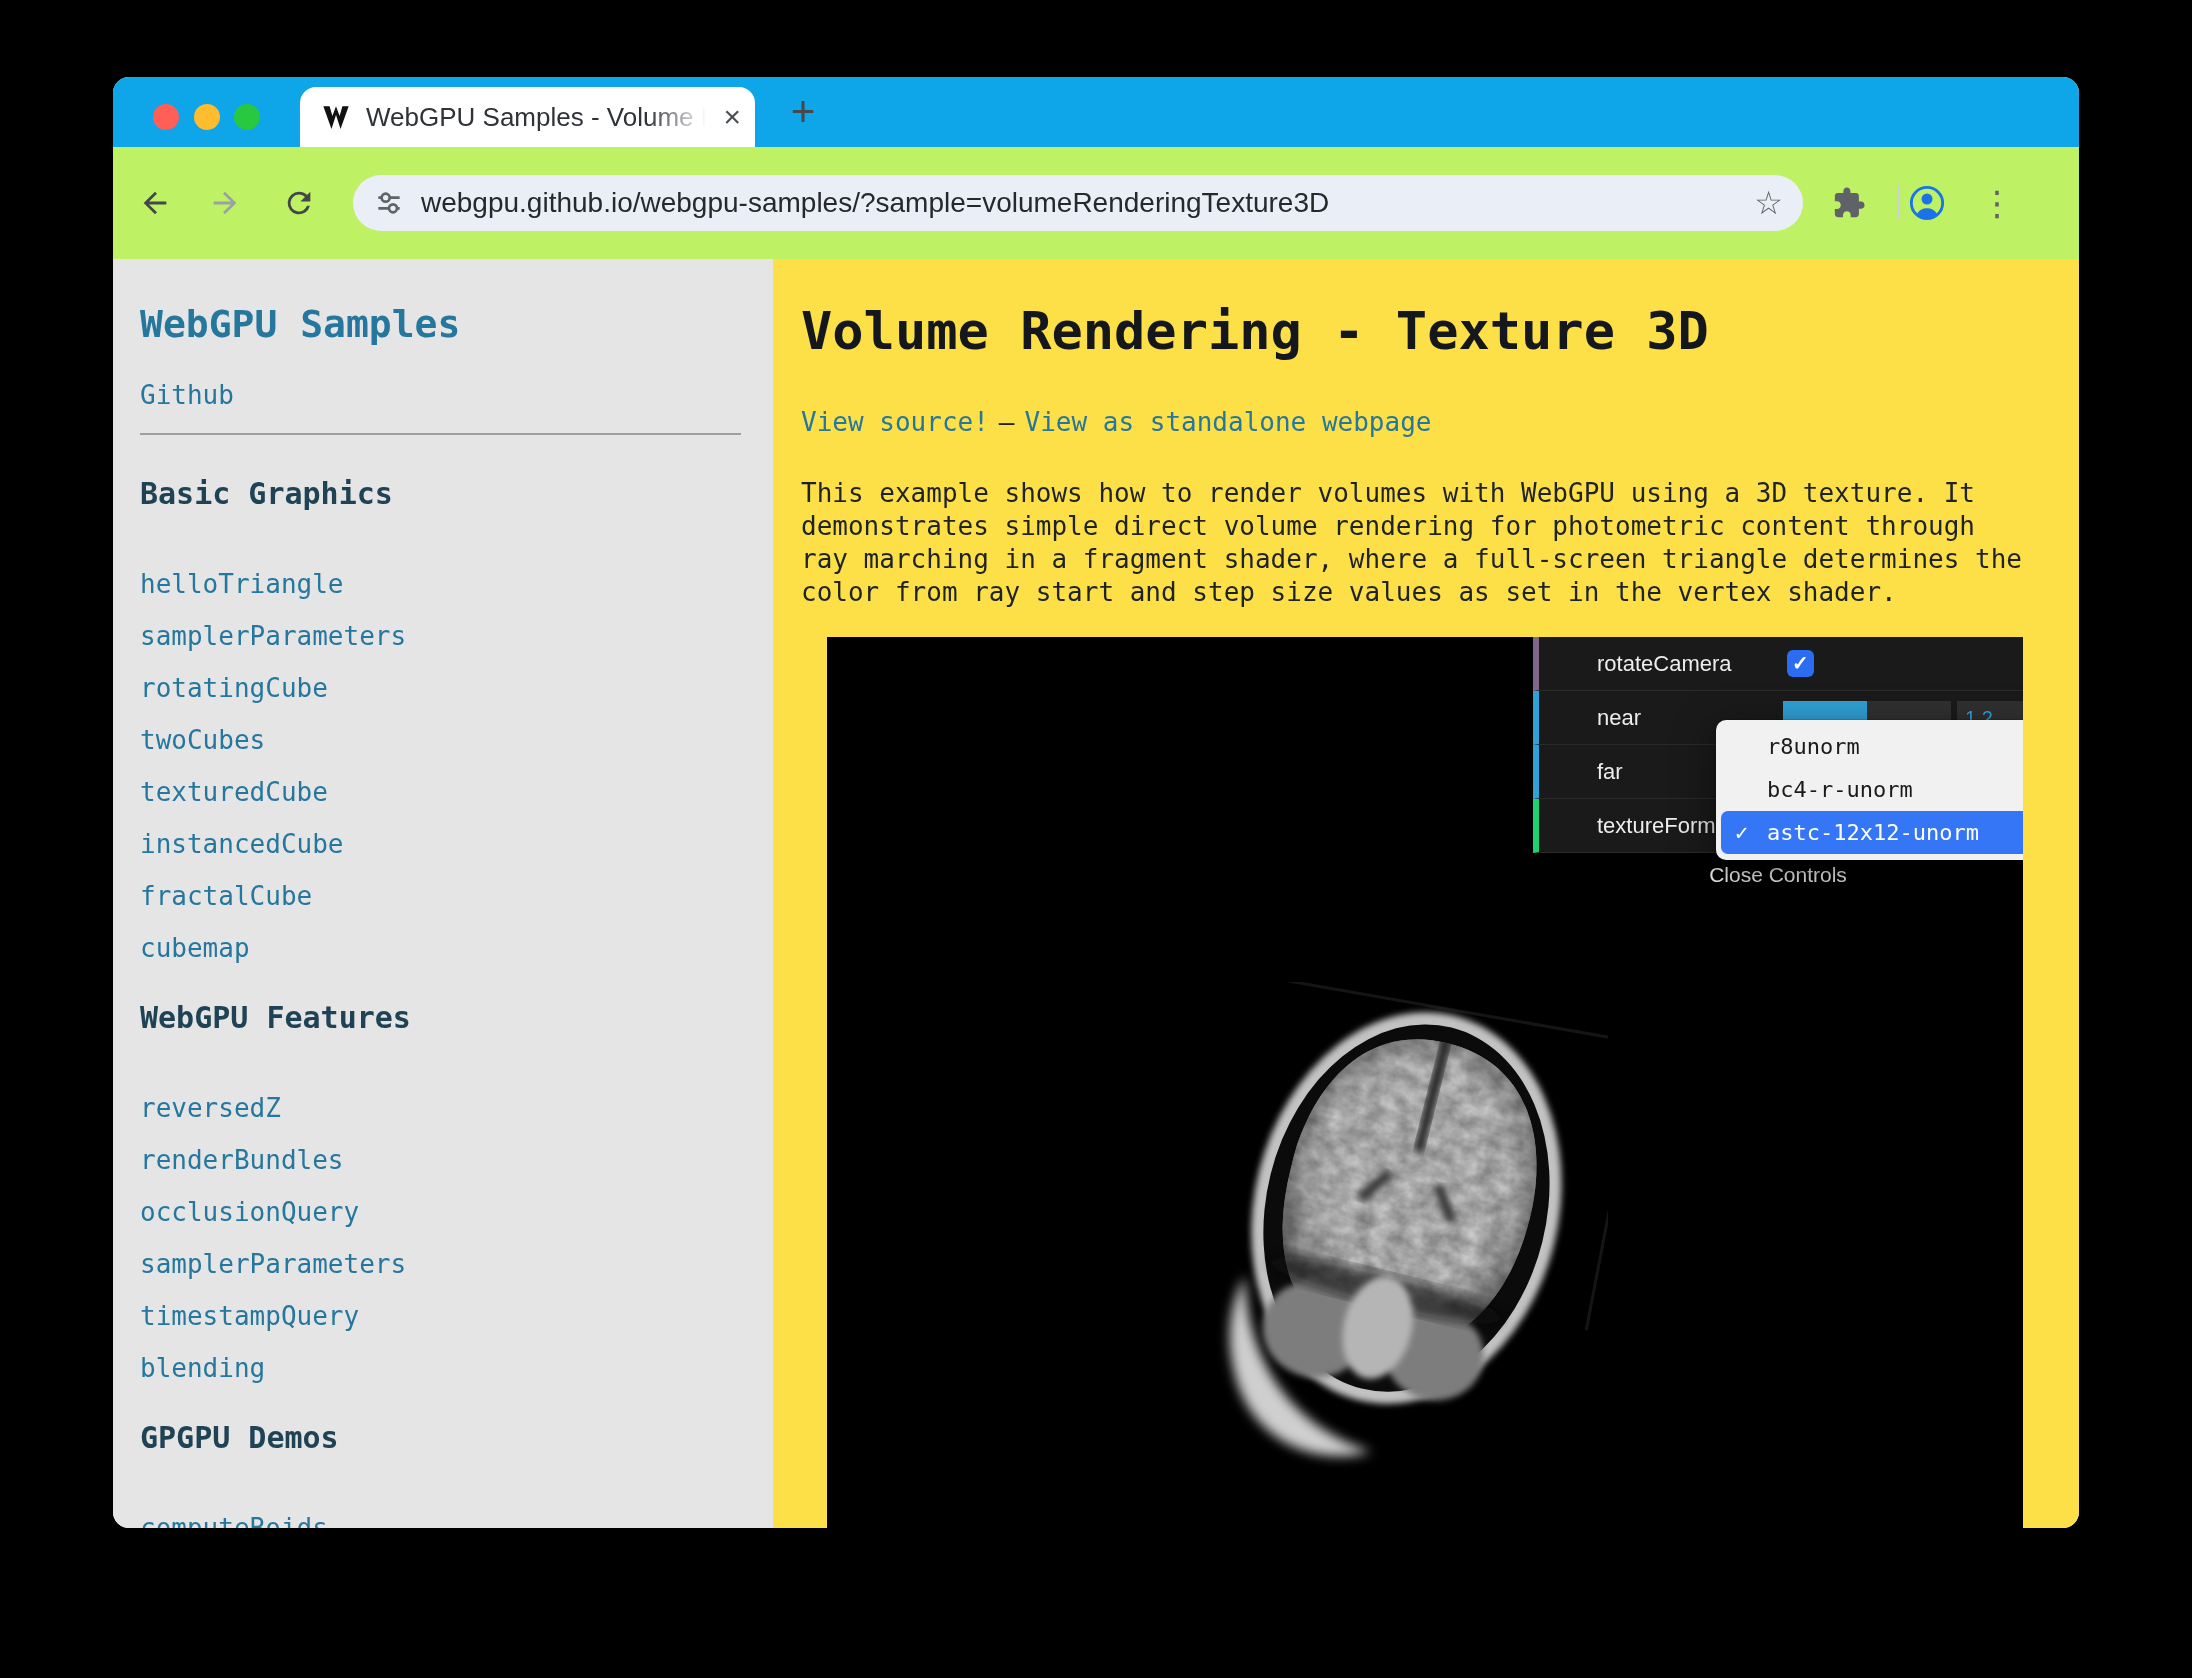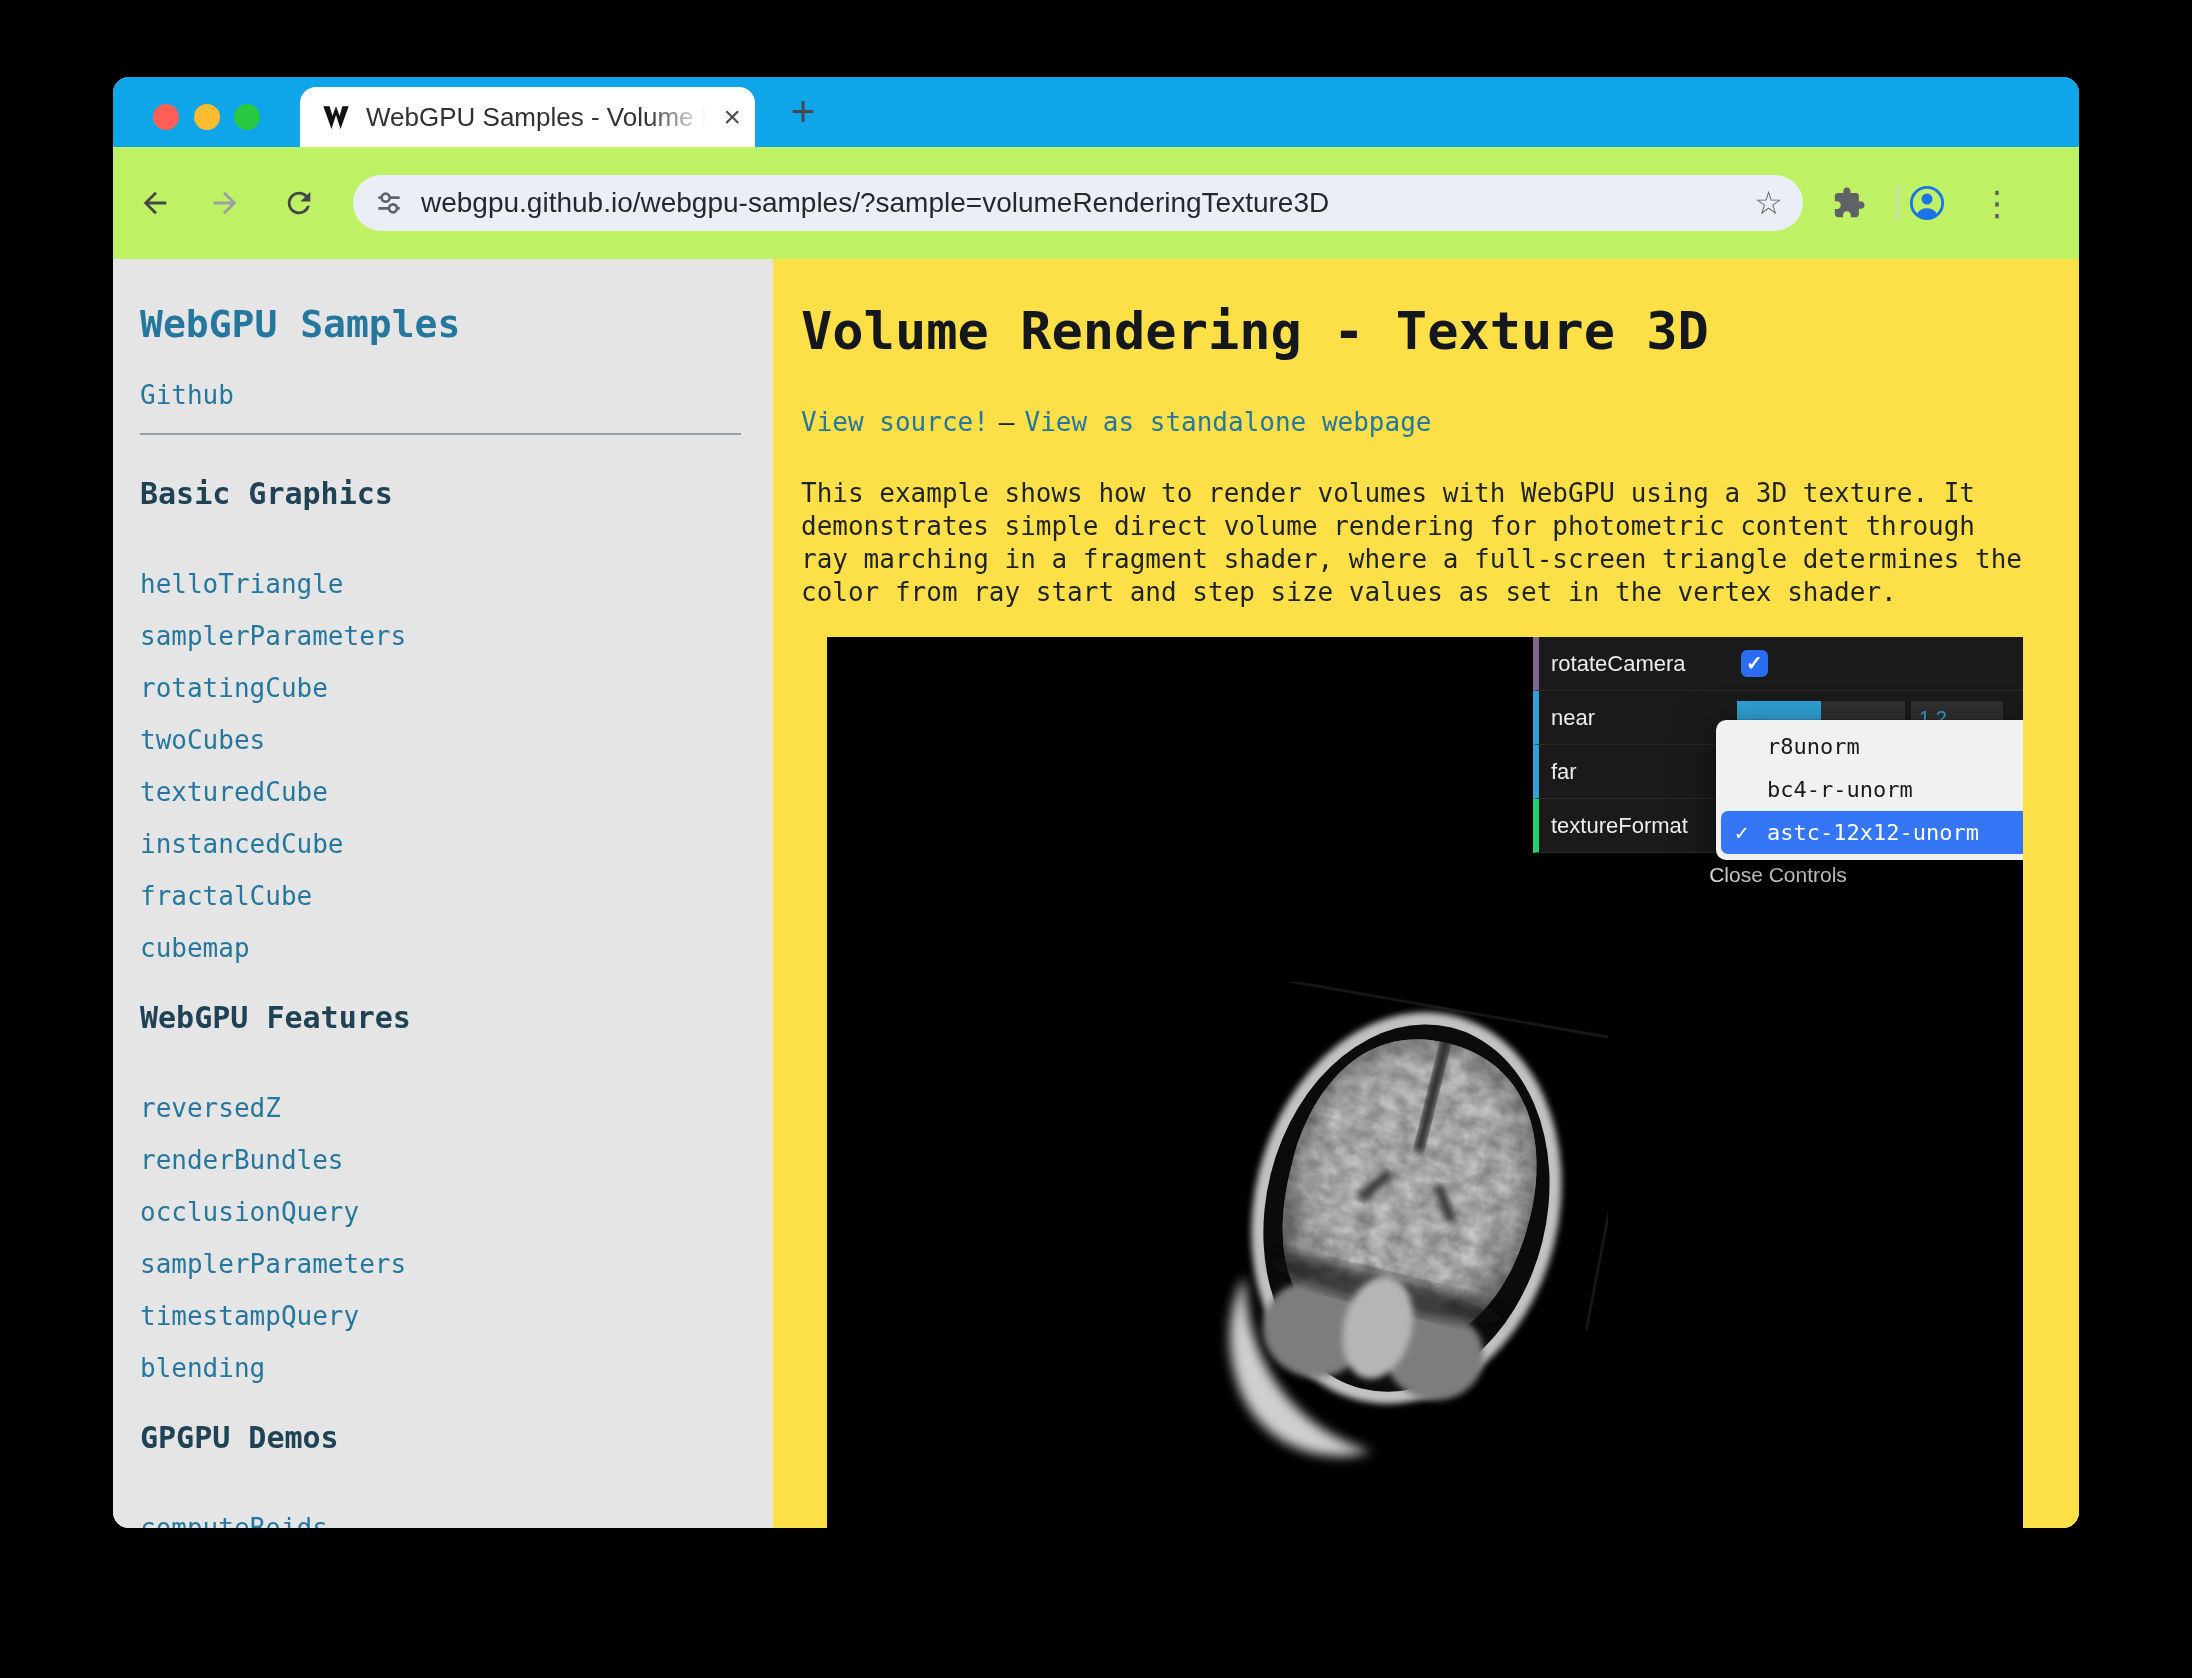--- a/index.html
+++ b/index.html
@@ -59,21 +59,21 @@
   
   .canvas-wrap { position:relative; margin:28px 0 0 26px; width:1196px; height:891px; background:#000; overflow:hidden; }
   .brain { position:absolute; left:361px; top:345px; width:420px; height:520px; }
 
   
   .gui { position:absolute; top:0; right:0; width:490px; font-family:"Liberation Sans",sans-serif; }
   .gui-row { height:54px; display:flex; background:#1a1a1a; border-bottom:1px solid #2a2a2a;
              border-left:6px solid transparent; }
   .b-bool { border-left-color:#806787; } .b-num { border-left-color:#2FA1D6; } .b-str { border-left-color:#1ed36f; }
   .gui-label { width:196px; padding-left:12px; font-size:22px; line-height:53px; color:#ededed; flex:0 0 auto;
-               white-space:nowrap; overflow:hidden; }
+               white-space:nowrap; overflow:hidden;margin-left:46px; }
   .gui-ctrl { flex:1; display:flex; align-items:center; }
   .chk { width:27px; height:27px; margin-left:6px; background:#2a6df2; border-radius:6px; color:#fff;
          font-size:20px; font-weight:700; line-height:27px; text-align:center; }
   .slider { position:relative; width:168px; height:34px; margin-left:2px; background:#303030; }
   .slider .fill { position:absolute; left:0; top:0; height:100%; width:50%; background:#2FA1D6; }
   .numbox { width:92px; height:34px; margin-left:6px; background:#303030; color:#2FA1D6;
             font-size:20px; line-height:34px; padding-left:8px; }
   .selbox { width:270px; height:34px; margin-left:2px; background:#303030; }
   .gui-close { position:absolute; top:216px; right:0; width:490px; height:44px; line-height:44px;
                text-align:center; color:#f0f0f0; font-size:21px; }

